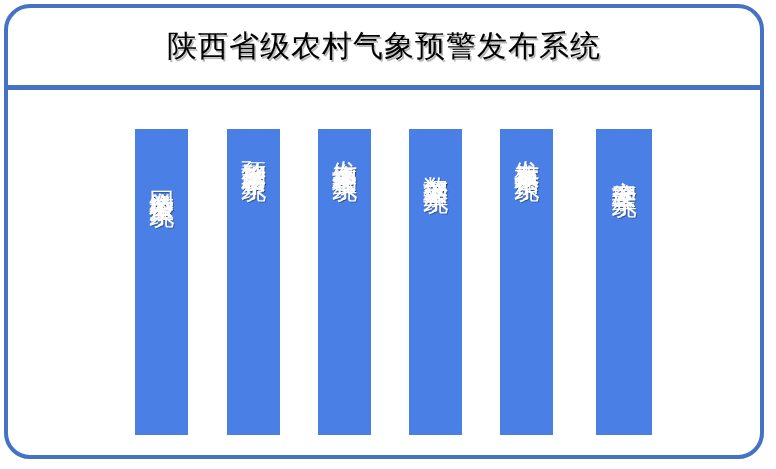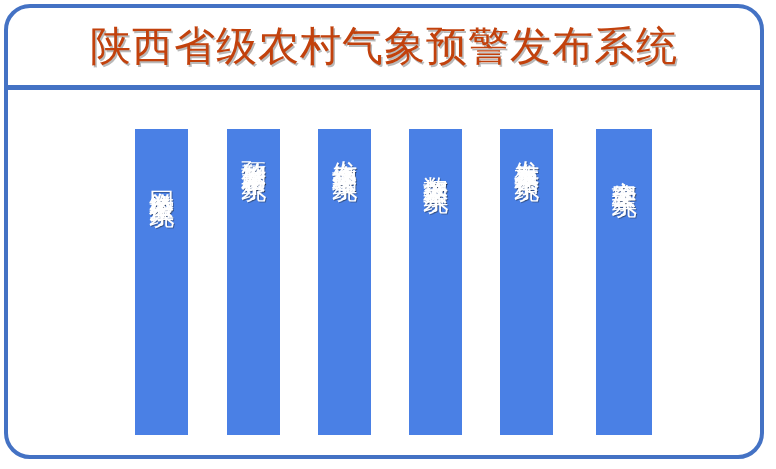--- a/index.html
+++ b/index.html
@@ -50,24 +50,24 @@
     left: 4px;
     top: 8px;
     width: 760px;
     height: 77px;
     display: flex;
     align-items: center;
     justify-content: center;
   }
   .title-text {
     font-family: "Liberation Serif", "DejaVu Serif", serif;
-    font-size: 41px;
+    font-size: 30px;
     line-height: 1.15;
     letter-spacing: 1px;
-    color: #c2410c;
+    color: #000000;
     white-space: nowrap;
     text-shadow: 1.5px 1.5px 0 #b9b9b9;
   }
 
   
   .columns {
     position: absolute;
     left: 0px;
     top: 129px;
     width: 776px;

